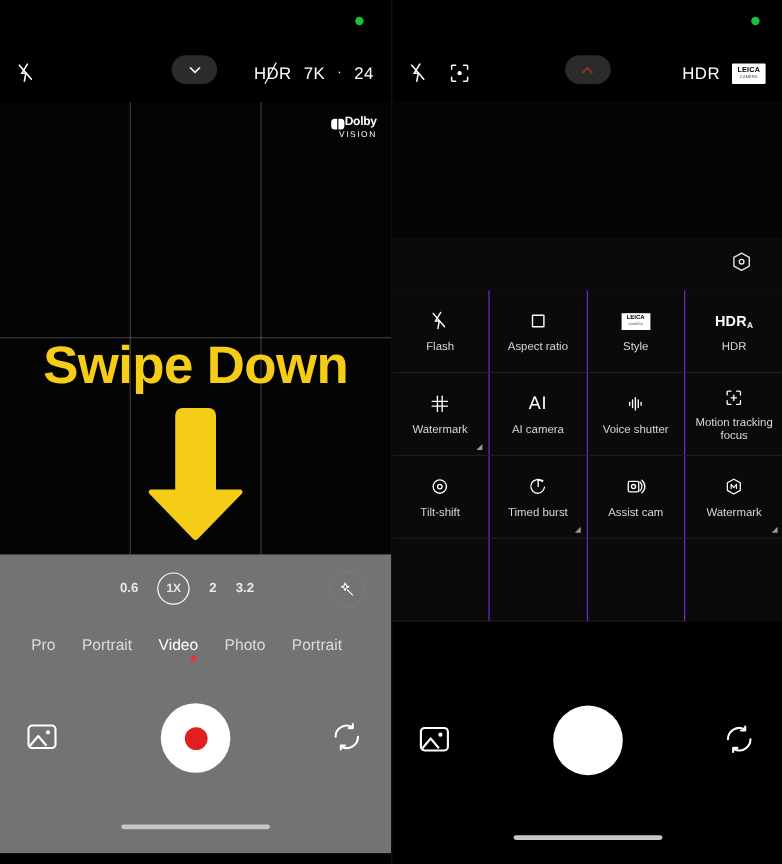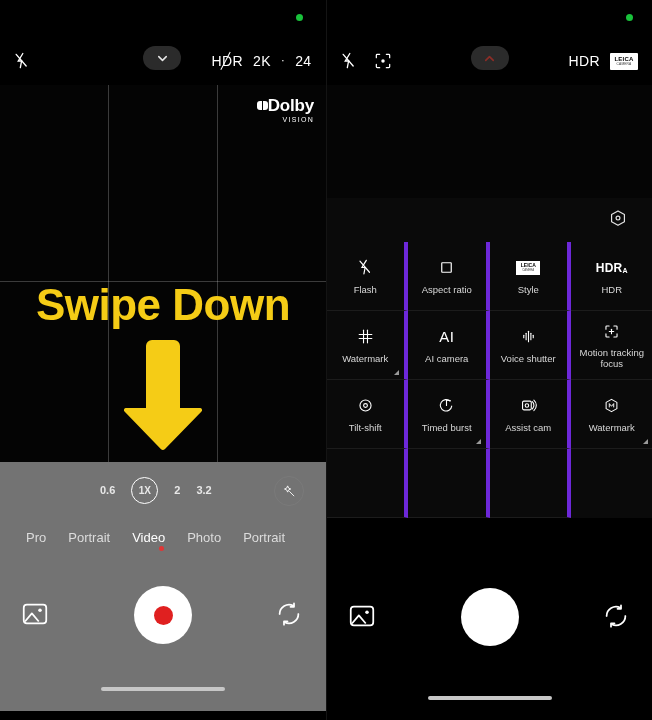--- a/index.html
+++ b/index.html
@@ -145,25 +145,25 @@
 
   .dolby {
     position: absolute;
     right: 12px;
     top: 12px;
     color: #ffffff;
     text-align: right;
     line-height: 1.05;
   }
   .dolby .dline1 {
-    font-size: 17px;
+    font-size: 10px;
     font-weight: bold;
     letter-spacing: -0.2px;
     display: flex;
-    align-items: center;
+    align-items: flex-end;
     gap: 0;
   }
   .dolby .dd {
     display: inline-block;
     width: 11px;
     height: 9px;
     position: relative;
   }
   .dolby .dd::before,
   .dolby .dd::after {
@@ -362,21 +362,21 @@
     top: 242px;
     left: 0;
     width: 326px;
     background: #0a0a0a;
     display: grid;
     grid-template-columns: repeat(4, 1fr);
   }
   .menu-cell {
     position: relative;
     height: 69px;
-    border-right: 4px solid #6d28d9;
+    border-right: 1px solid #6d28d9;
     border-bottom: 1px solid #1c1c1c;
     display: flex;
     flex-direction: column;
     align-items: center;
     justify-content: center;
     gap: 6px;
     box-sizing: border-box;
   }
   .menu-cell:nth-child(4n) { border-right: none; }
   .menu-cell .m-icon {
@@ -476,21 +476,21 @@
         <svg viewBox="0 0 24 24" width="15" height="15" fill="none" stroke="#e6e6e6" stroke-width="2.4" stroke-linecap="round" stroke-linejoin="round">
           <polyline points="6,9 12,15 18,9"></polyline>
         </svg>
       </span>
 
       <div class="topright">
         <span class="hdr-wrap">
           <span>HDR</span>
           <span class="hdr-slash"></span>
         </span>
-        <span>2K</span>
+        <span>7K</span>
         <span class="dot-sep">·</span>
         <span>24</span>
       </div>
     </div>
 
     <div class="viewfinder">
       <div class="grid-v a"></div>
       <div class="grid-v b"></div>
       <div class="grid-h a"></div>
 

